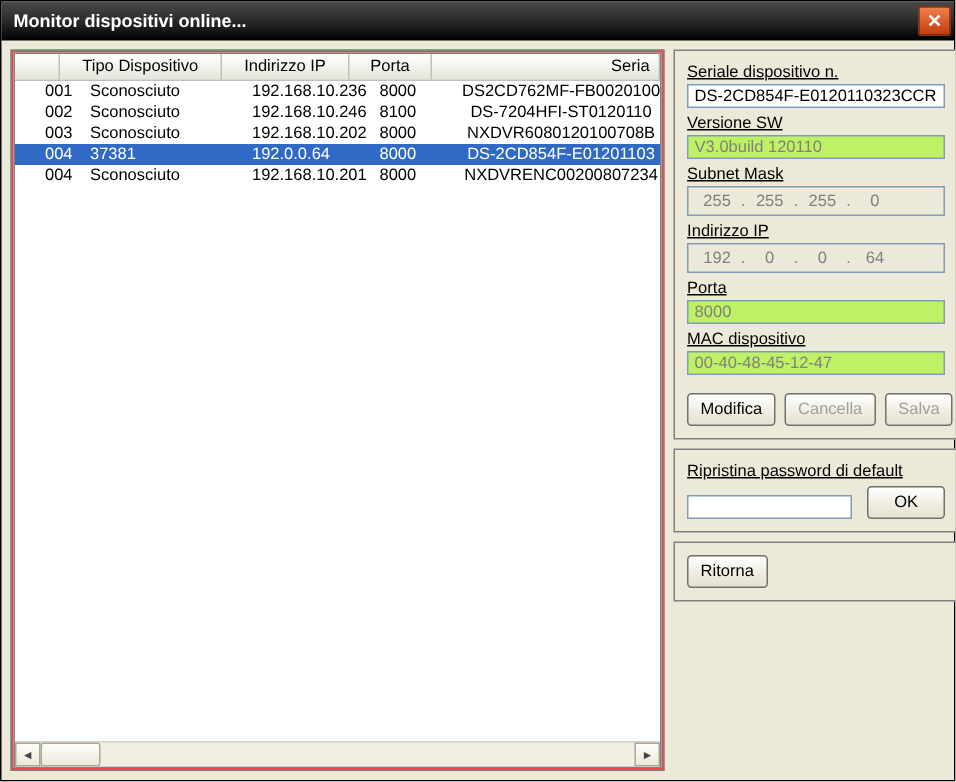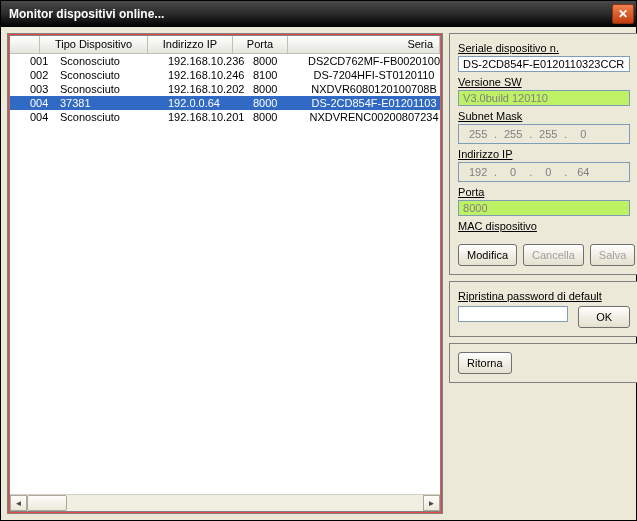--- a/index.html
+++ b/index.html
@@ -194,21 +194,21 @@
   }
   .btn-row {
     display: flex;
     gap: 6px;
     margin-top: 12px;
   }
   .btn-row.between { justify-content: space-between; }
   .pw-row {
     display: flex;
     gap: 10px;
-    align-items: flex-start;
+    align-items: flex-end;
     margin-top: 4px;
   }
   .pw-row .txt { flex: 1; }
   .pw-row .btn { width: 52px; }
 </style>
 </head>
 <body>
 
 <div class="window">
   <div class="titlebar">
@@ -301,20 +301,21 @@
             <span class="ip-dot">.</span>
           <span class="ip-seg">0</span>
             <span class="ip-dot">.</span>
           <span class="ip-seg">64</span>
         </div>
 
         <div class="field-label">Porta</div>
         <input class="txt ro" readonly="" value="8000" style="">
 
         <div class="field-label">MAC dispositivo</div>
+        <input class="txt ro" readonly="" value="00-40-48-45-12-47" style="">
 
         <div class="btn-row between" style="">
           <button class="btn">Modifica</button>
           <button class="btn" disabled="">Cancella</button>
           <button class="btn" disabled="">Salva</button>
         </div>
       </div>
 
       <div class="group">
         <div class="field-label" style="margin-top:0">Ripristina password di default</div>

